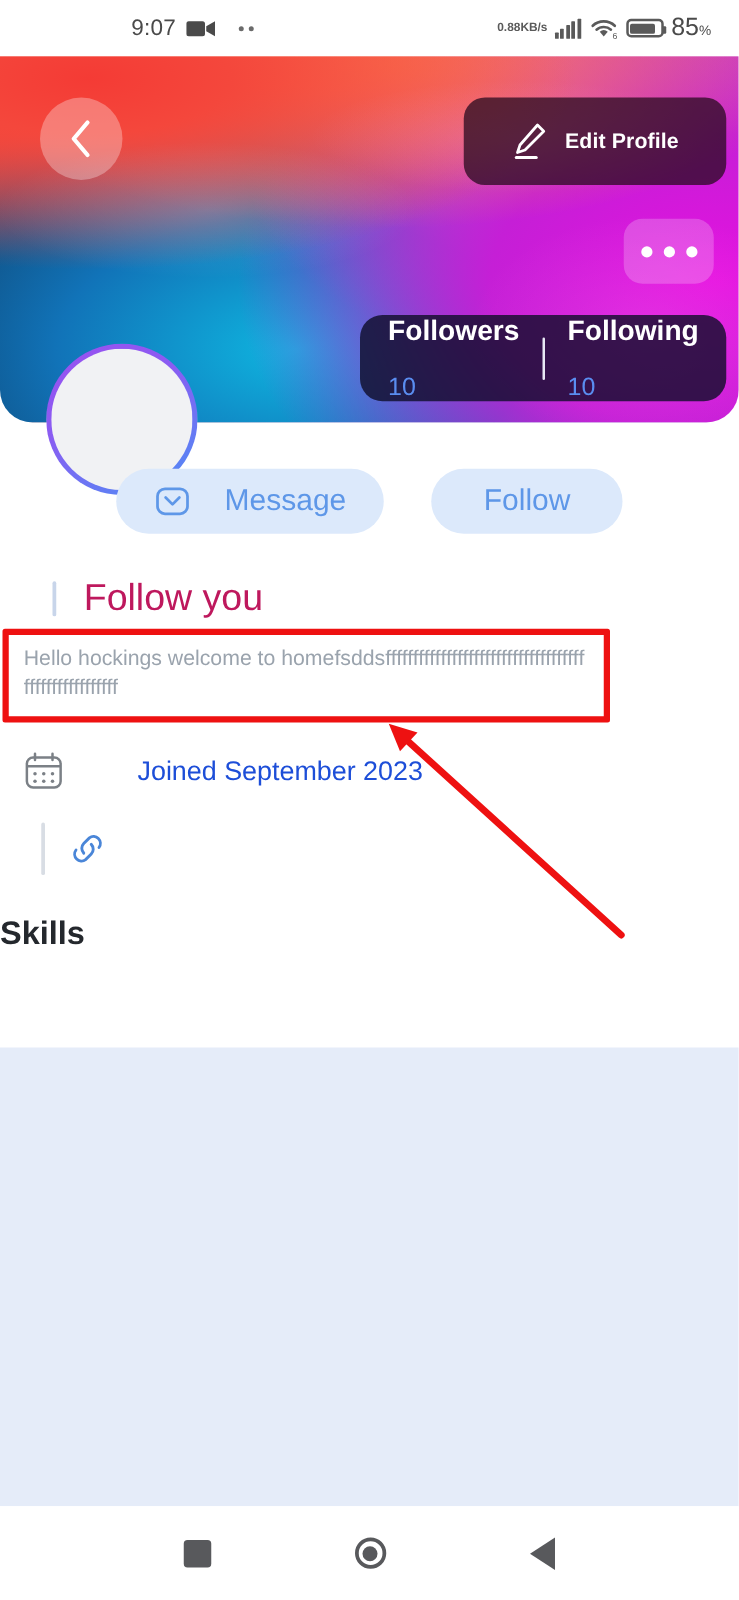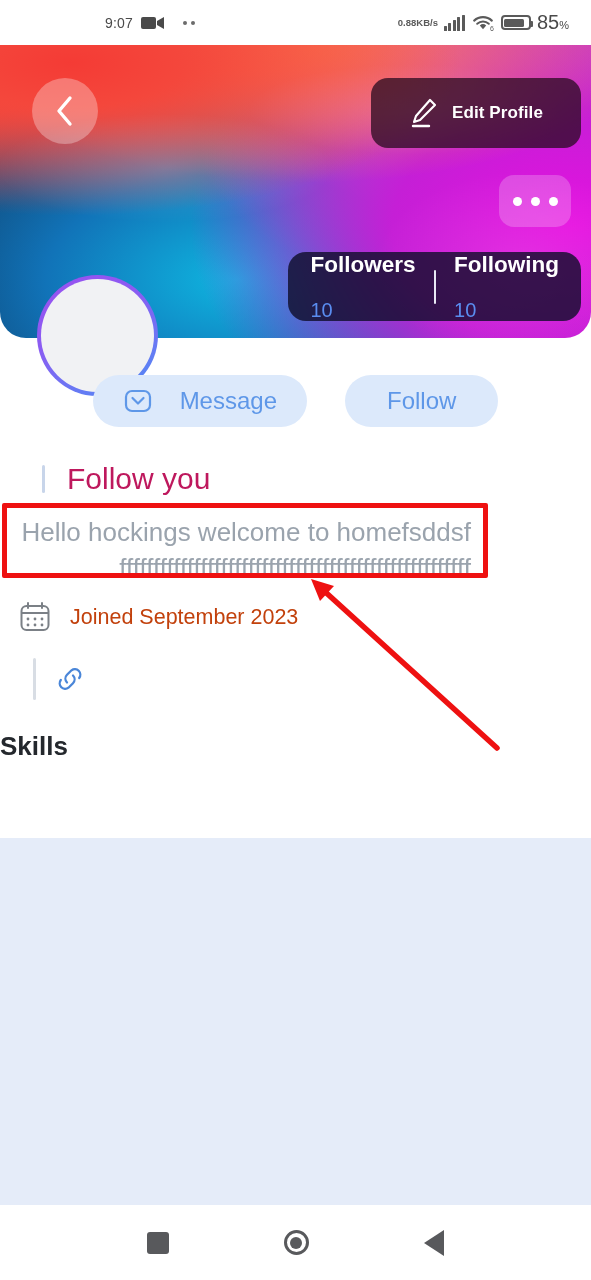--- a/index.html
+++ b/index.html
@@ -11,21 +11,21 @@
   }
   #screen { position:relative; width:591px; height:1280px; background:#fff; }
 
   
   .statusbar{
     position:absolute; left:0; top:0; width:591px; height:45px;
     background:#ffffff; display:flex; align-items:center;
   }
   .sb-left{ position:absolute; left:105px; top:0; height:45px;
             display:flex; align-items:center; gap:8px; }
-  .sb-time{ font-size:14px; color:#4a4a4a; font-weight:400; letter-spacing:.2px;}
+  .sb-time{ font-size:18px; color:#4a4a4a; font-weight:400; letter-spacing:.2px;}
   .sb-dots{ display:flex; gap:4px; margin-left:10px; }
   .sb-dots i{ width:4px;height:4px;border-radius:50%;background:#6b6b6b;display:block; }
   .sb-right{ position:absolute; right:22px; top:0; height:45px;
              display:flex; align-items:center; gap:6px; }
   .sb-net{ display:flex; flex-direction:row; align-items:center; line-height:1.02;
            font-size:9.5px; color:#5a5a5a; font-weight:700; }
   .sb-bars{ display:flex; align-items:flex-end; gap:1.5px; height:16px; }
   .sb-bars i{ width:3px; background:#5a5a5a; display:block; border-radius:.5px;}
   .sb-batt{ width:30px;height:15px;border:2px solid #5a5a5a;border-radius:4px;
             position:relative; display:flex; align-items:center; padding:1.5px;}
@@ -110,30 +110,30 @@
   .follow-you{
     position:absolute; left:42px; top:462px;
     display:flex; align-items:center; gap:12px;
   }
   .follow-you .bar{ width:3px; height:28px; background:#c8d5ea; border-radius:2px;}
   .follow-you .txt{ color:#be185d; font-size:30px;margin-left:10px; }
 
   
   .bio{
     position:absolute; left:19px; top:515px; width:452px;
-    color:#9aa3ad; font-size:26px; line-height:1.38;
-    word-break:break-all; white-space:normal;text-align:right;
+    color:#9aa3ad; font-size:17px; line-height:1.38;
+    word-break:break-all; white-space:normal;
   }
 
   
   .joined{
     position:absolute; left:18px; top:600px;
     display:flex; align-items:center; gap:18px;
   }
-  .joined .txt{ color:#c2410c; font-size:21.5px; }
+  .joined .txt{ color:#1d4ed8; font-size:21.5px;margin-left:40px; }
 
   
   .linkrow{
     position:absolute; left:33px; top:658px;
     display:flex; align-items:center; gap:18px;
   }
   .linkrow .bar{ width:2.5px; height:42px; background:#d8dde4; border-radius:2px;}
 
   
   .skills{

